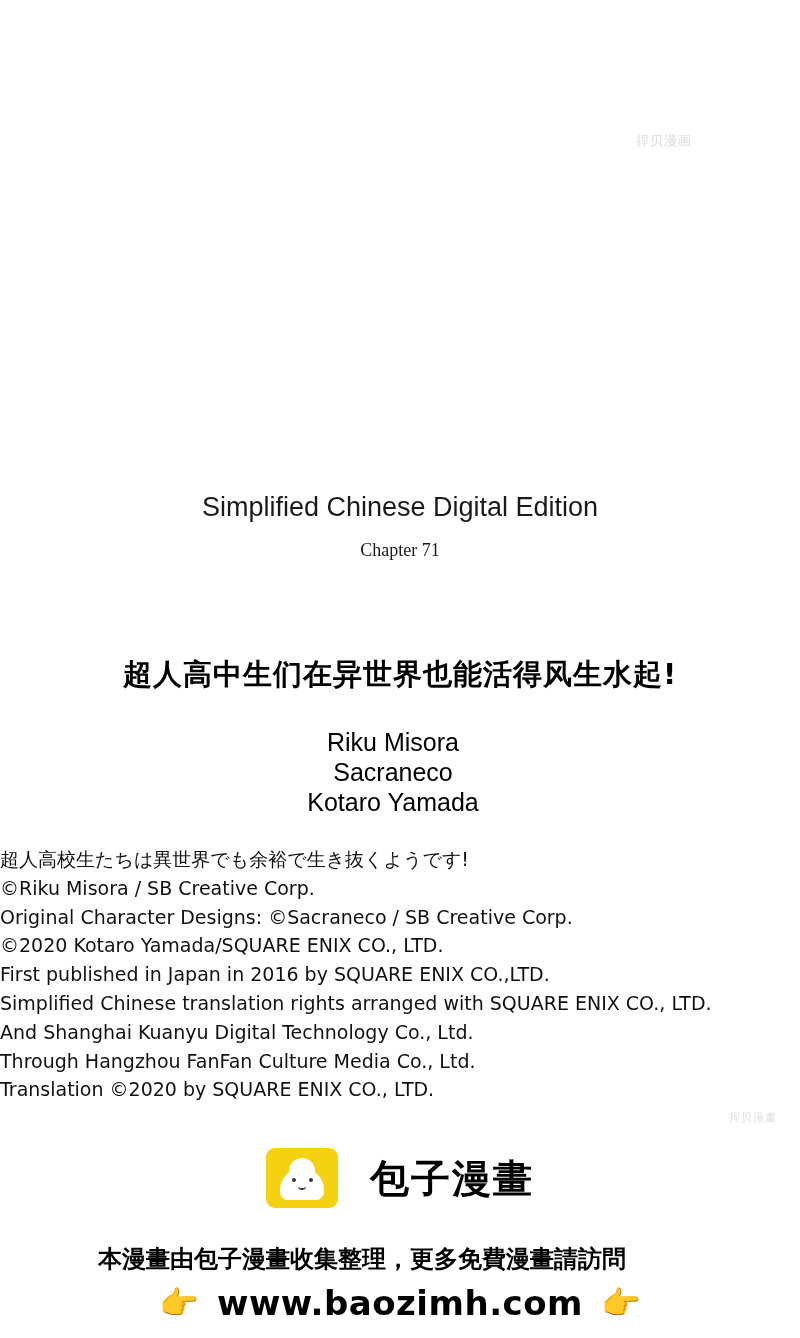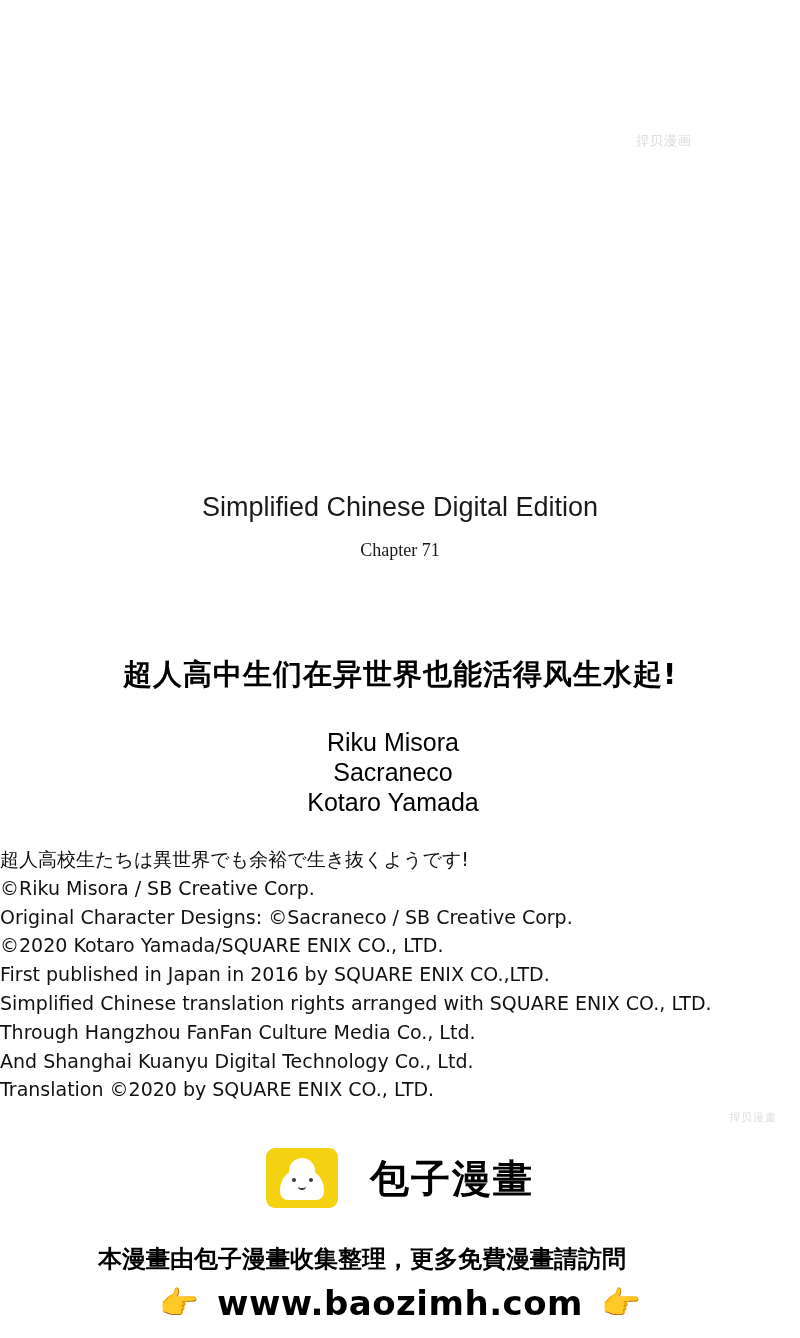--- a/index.html
+++ b/index.html
@@ -232,22 +232,22 @@
     <div>Kotaro Yamada</div>
   </div>
 
   <div class="legal">
     <div class="jp">超人高校生たちは異世界でも余裕で生き抜くようです!</div>
     <div>©Riku Misora / SB Creative Corp.</div>
     <div>Original Character Designs: ©Sacraneco / SB Creative Corp.</div>
     <div>©2020 Kotaro Yamada/SQUARE ENIX CO., LTD.</div>
     <div>First published in Japan in 2016 by SQUARE ENIX CO.,LTD.</div>
     <div>Simplified Chinese translation rights arranged with SQUARE ENIX CO., LTD.</div>
+    <div>And Shanghai Kuanyu Digital Technology Co., Ltd.</div>
     <div>Through Hangzhou FanFan Culture Media Co., Ltd.</div>
-    <div>And Shanghai Kuanyu Digital Technology Co., Ltd.</div>
     <div>Translation ©2020 by SQUARE ENIX CO., LTD.</div>
   </div>
 
   <div class="watermark watermark-bottom">捍贝漫畫</div>
 
   <div class="logo-row">
     <div class="bun-logo">
       <div class="bun-body"></div>
       <div class="bun-top"></div>
       <div class="eye left"></div>

